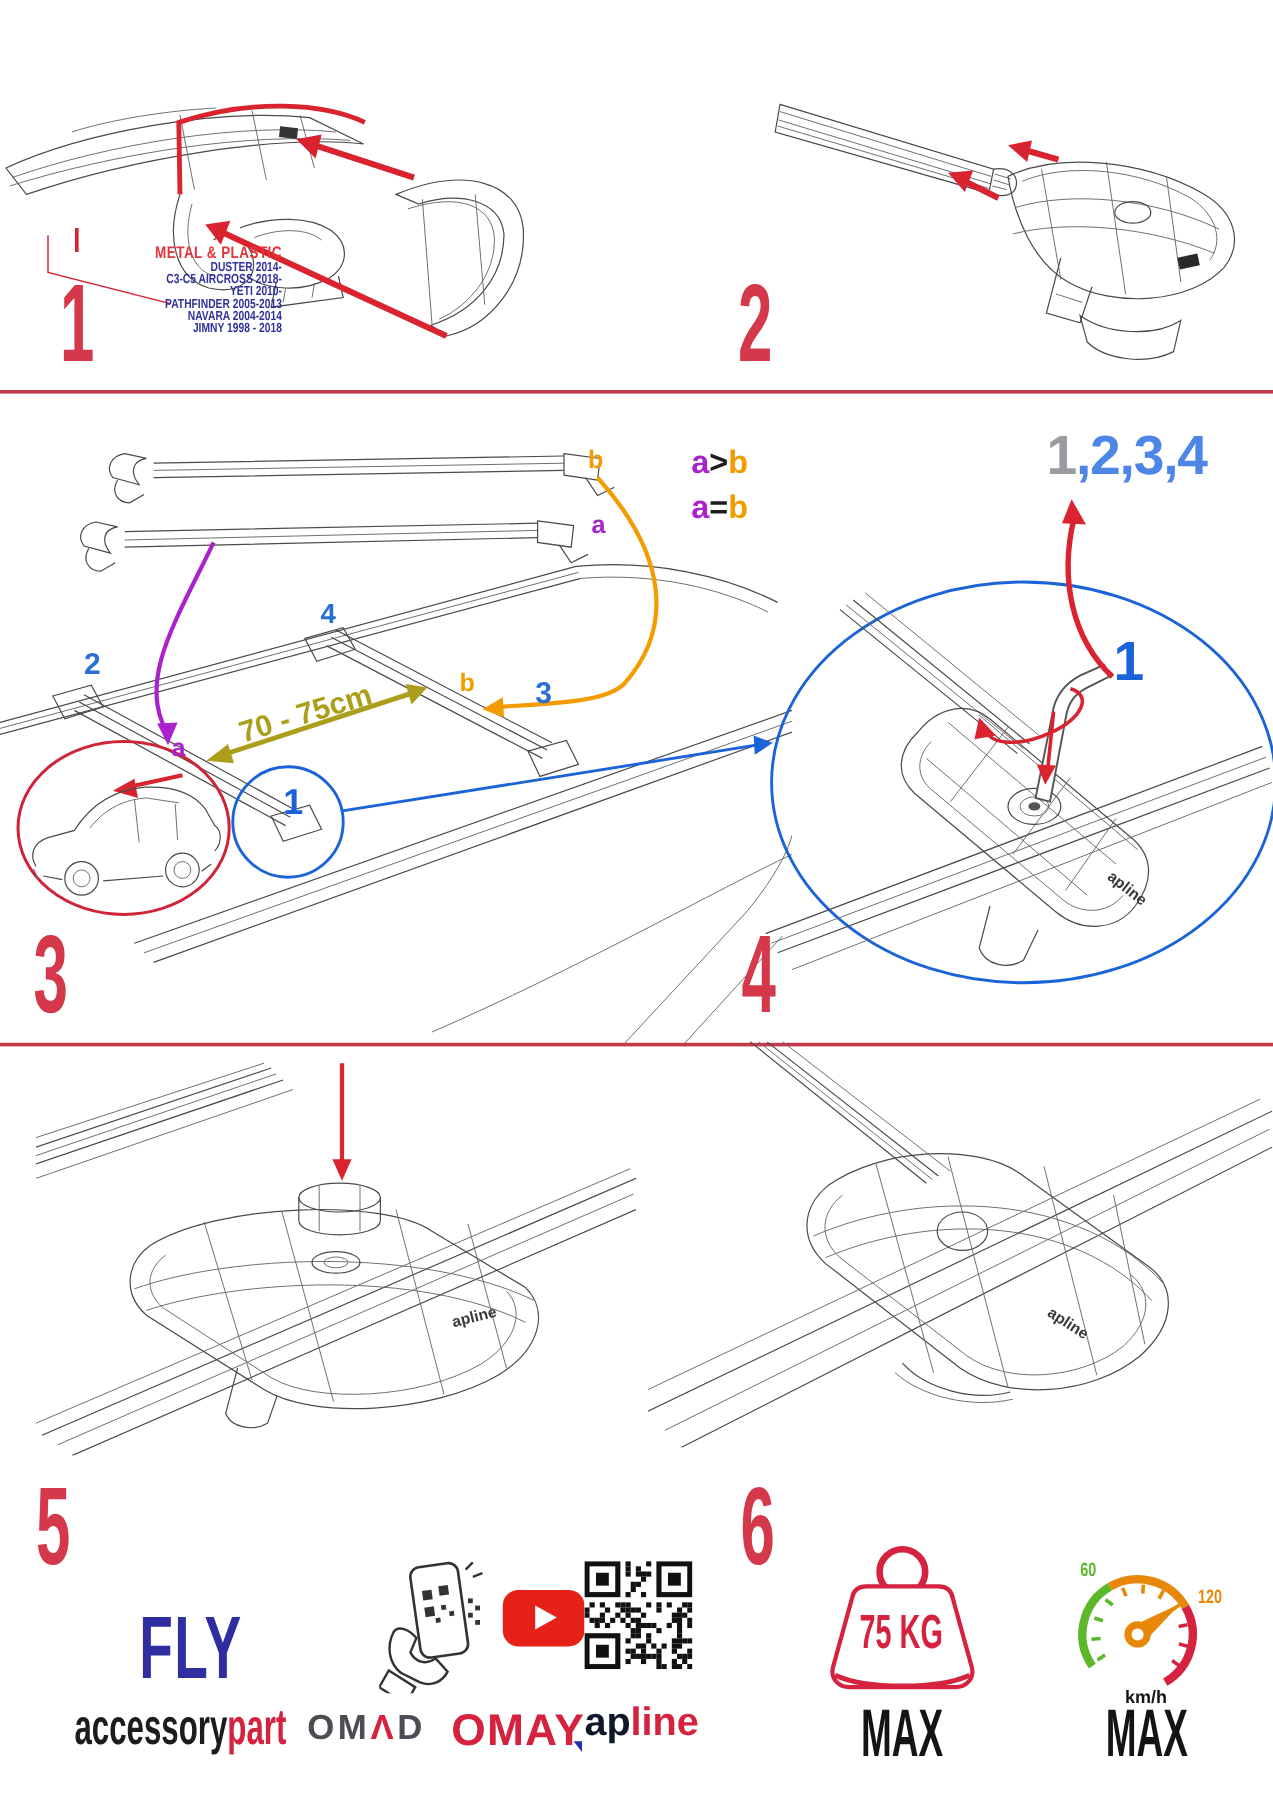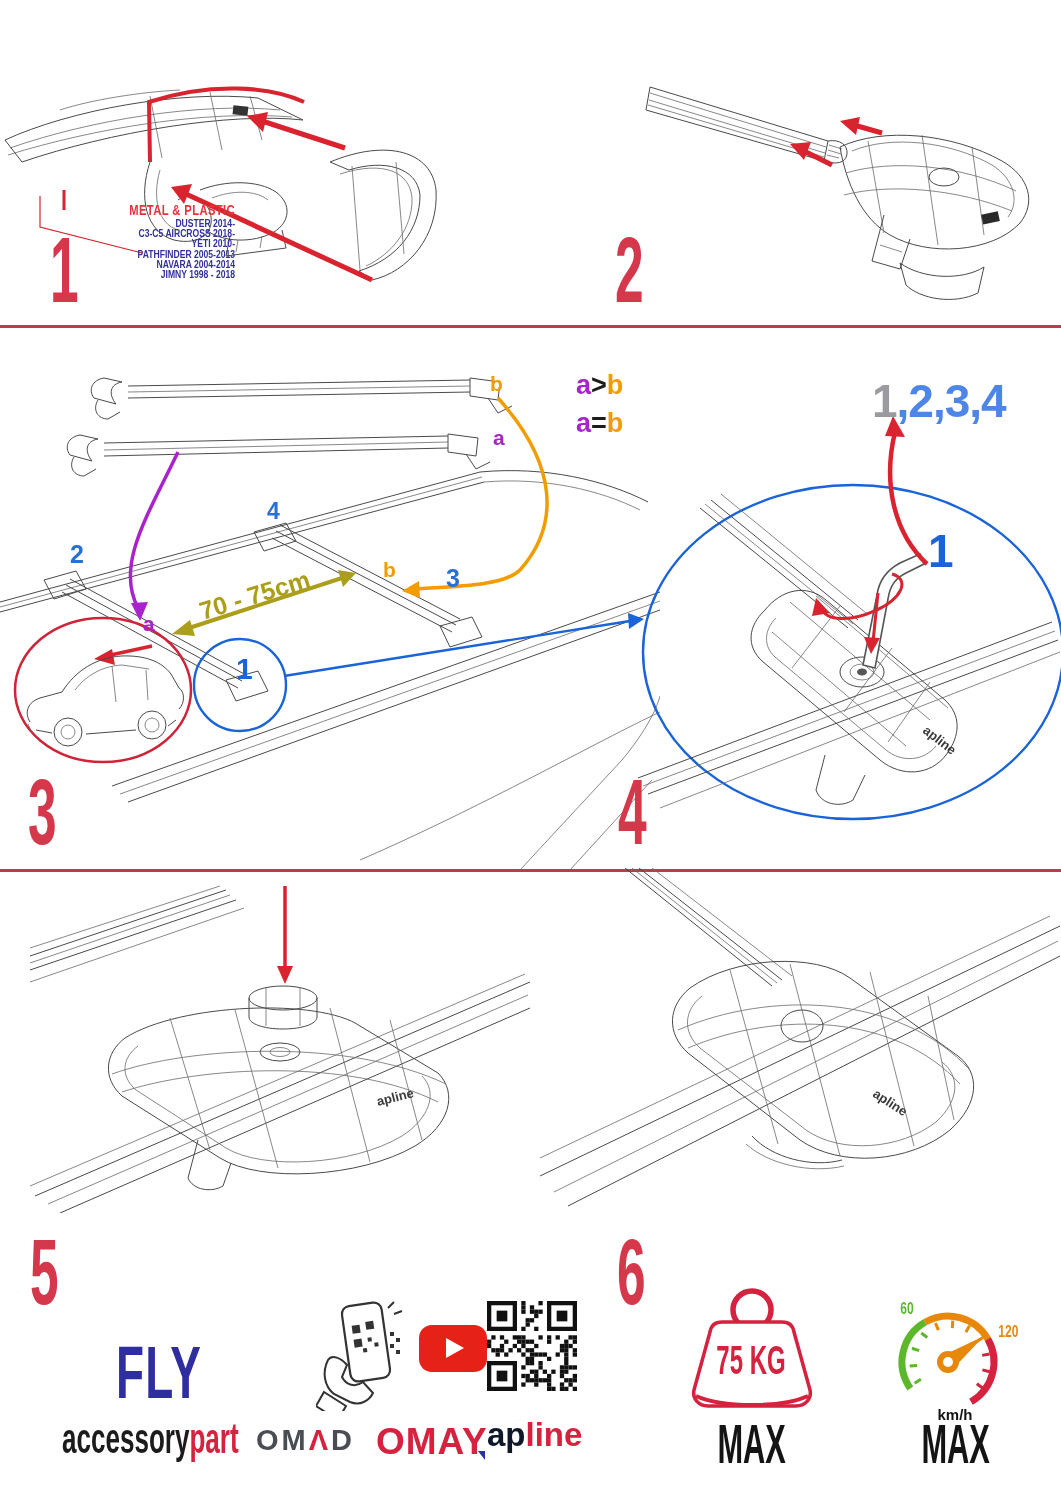--- a/index.html
+++ b/index.html
@@ -22,21 +22,21 @@
            transform:scaleX(.78);transform-origin:right top;white-space:nowrap;}
   
   .lab{position:absolute;font-weight:bold;}
   .blue{color:#2a6fd4;}
   .blue2{color:#1a63d9;}
   .purple{color:#aa22cc;}
   .orange{color:#f39c00;}
   .grayc{color:#9a9aa0;}
   .legend{position:absolute;left:576px;top:366px;font-size:27px;font-weight:bold;line-height:38px;}
   .legend .lop{color:#1c1c1c;}
-  .seq{position:absolute;left:872px;top:374px;font-size:46px;font-weight:bold;letter-spacing:-1px;}
+  .seq{position:absolute;left:872px;top:352px;font-size:46px;font-weight:bold;letter-spacing:-1px;}
   .measure{position:absolute;left:196px;top:598px;font-size:25px;font-weight:bold;color:#ab9e1a;
            transform:rotate(-17deg);transform-origin:left top;white-space:nowrap;}
   
   .fly{position:absolute;left:116px;top:1336px;color:#2e2ea0;font-size:74px;font-weight:bold;
        line-height:1;transform:scaleX(.62);transform-origin:left top;letter-spacing:2px;}
   .brand1{position:absolute;left:62px;top:1418px;font-size:42px;font-weight:bold;line-height:1;
           transform:scaleX(.62);transform-origin:left top;white-space:nowrap;}
   .brand1 .b1a{color:#1c1c1c;}
   .brand1 .b1b{color:#d5223e;}
   .omad{position:absolute;left:256px;top:1426px;font-size:29px;font-weight:600;color:#4a4e54;

